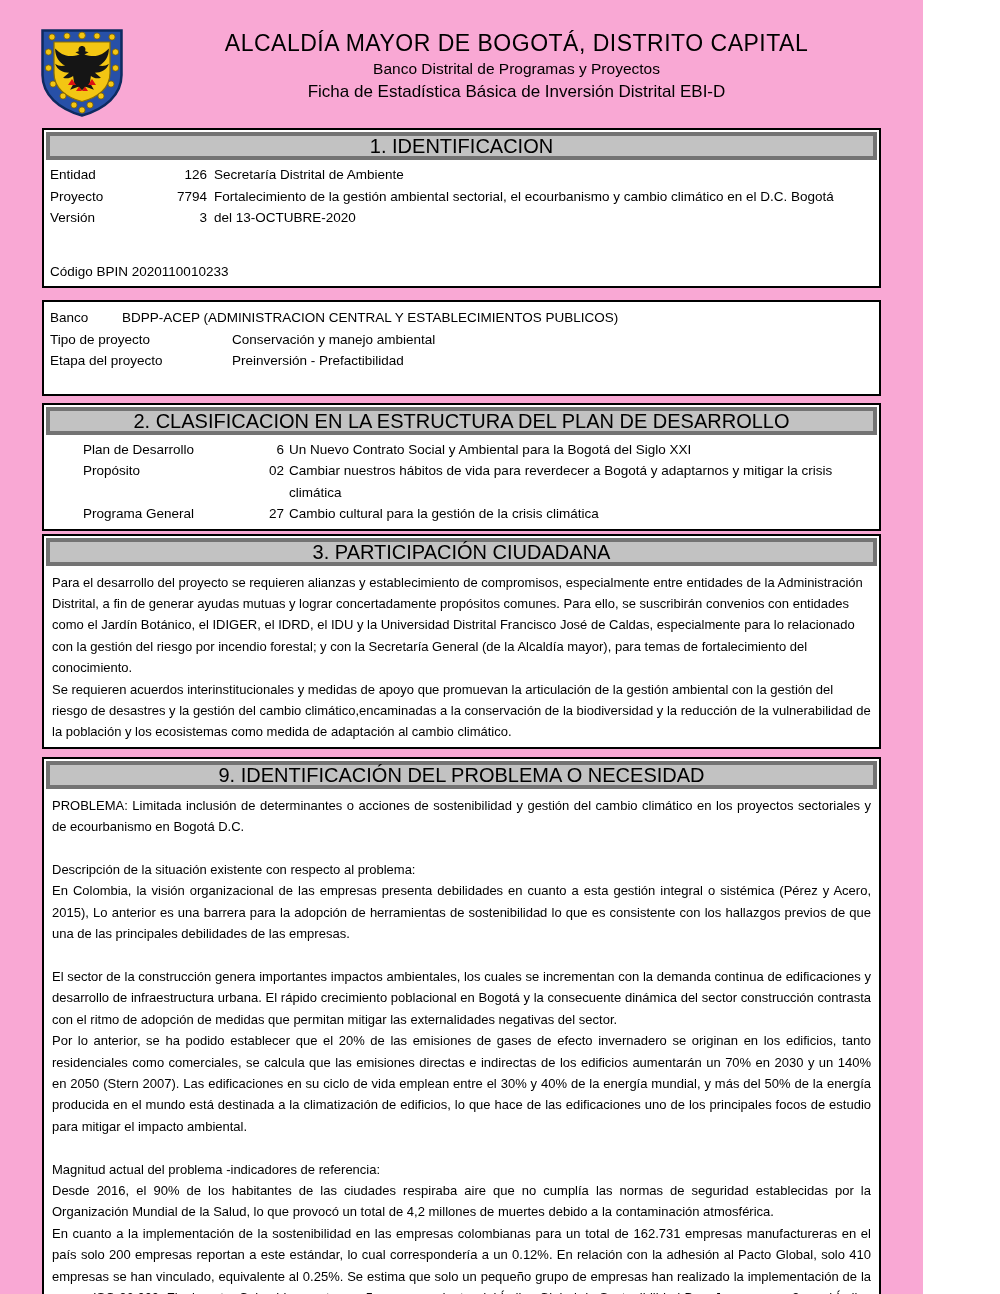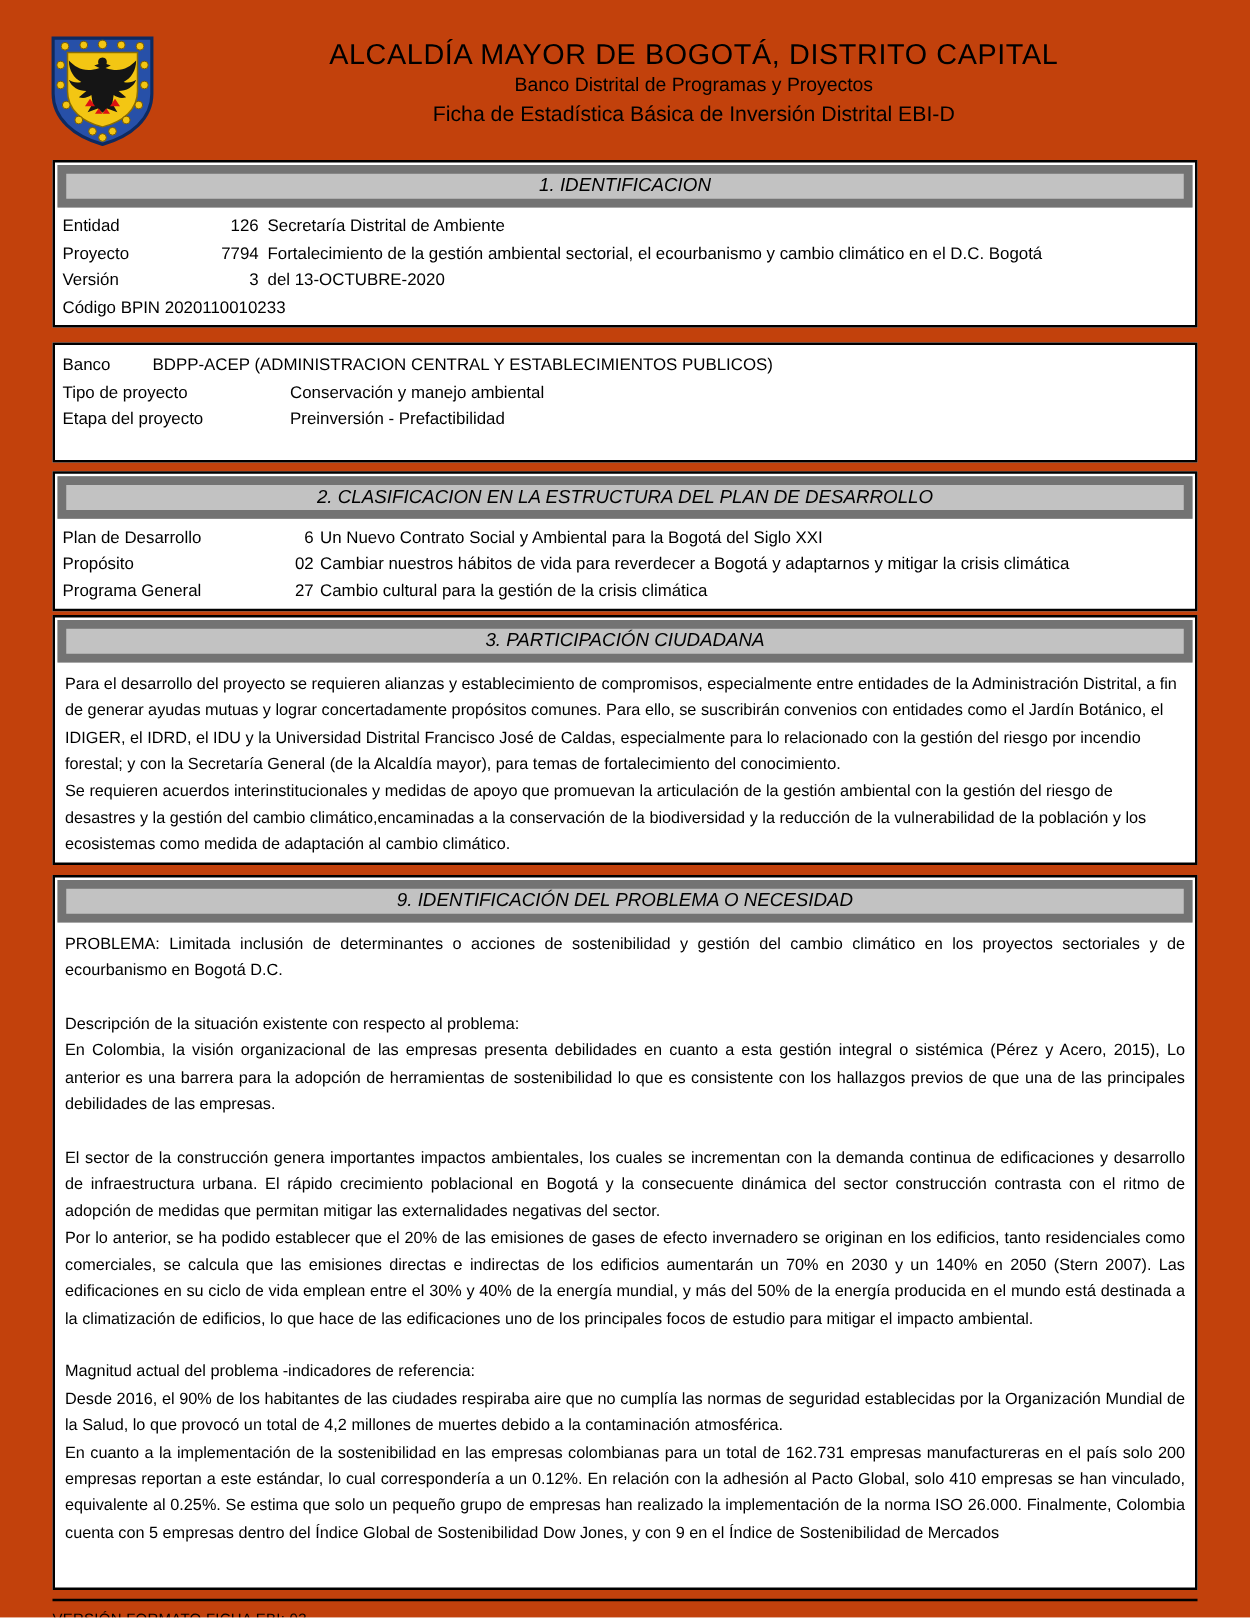--- a/index.html
+++ b/index.html
@@ -1,42 +1,42 @@
 <!DOCTYPE html>
 <html><head>
 <meta charset="utf-8">
 <style>
   html,body{margin:0;padding:0;background:#ffffff;}
   .page{
-    width:1000px;height:1294px;background:#c2410c;color:#000;
+    width:923px;height:1294px;background:#f9a8d4;color:#000;
     font-family:"Liberation Sans","DejaVu Sans",sans-serif;
     position:relative;overflow:hidden;box-sizing:border-box;
     padding:28px 42px 0 42px;
   }
   
   .doc-header{position:relative;height:96px;margin-bottom:4px;}
   .crest{position:absolute;left:-2px;top:0;}
   .titles{margin-left:110px;text-align:center;}
   .t1{font-size:23px;letter-spacing:0.5px;line-height:30px;}
   .t2{font-size:15.5px;line-height:22px;}
   .t3{font-size:17px;line-height:24px;}
   
   .box{border:2px solid #000;box-sizing:border-box;background:#fff;}
   .bar{
-    background:#c2c2c2;border:7px solid #737373;margin:2px;
-    text-align:center;font-size:15px;line-height:18px;padding:1px 0;font-style:italic;
+    background:#c2c2c2;border:4px solid #737373;margin:2px;
+    text-align:center;font-size:20px;line-height:18px;padding:1px 0;
   }
   .rows{padding:2px 6px 4px 6px;}
   .r1{display:grid;grid-template-columns:112px 38px 1fr;column-gap:7px;line-height:21.5px;font-size:13.5px;}
-  .r2{display:grid;grid-template-columns:158px 38px 1fr;column-gap:5px;line-height:21.5px;font-size:13.5px;}
+  .r2{display:grid;grid-template-columns:158px 38px 1fr;column-gap:5px;line-height:21.5px;font-size:13.5px;margin-left:33px;}
   .rb-short{display:grid;grid-template-columns:64px 1fr;column-gap:8px;line-height:21.5px;font-size:13.5px;}
   .rb-long{display:grid;grid-template-columns:182px 1fr;line-height:21.5px;font-size:13.5px;}
   .num{text-align:right;}
   .just{text-align:justify;}
-  .inline-row{line-height:21.5px;font-size:13.5px;}
+  .inline-row{line-height:21.5px;font-size:13.5px;margin-top:32px;}
   
   .paras{padding:4px 8px 4px 8px;font-size:13px;line-height:21.4px;}
   .para{min-height:21.4px;}
   .para.j{text-align:justify;}
   .gap12{height:12px;} .gap7{height:7px;} .gap3{height:3px;} .gap8{height:8px;}
   .s4{height:572px;overflow:hidden;}
   
   .footer{margin-top:7px;}
   .footer-rule{border-top:2px solid #000;}
   .f-version{font-size:12px;margin:7px 0 6px 0;letter-spacing:0.2px;}

